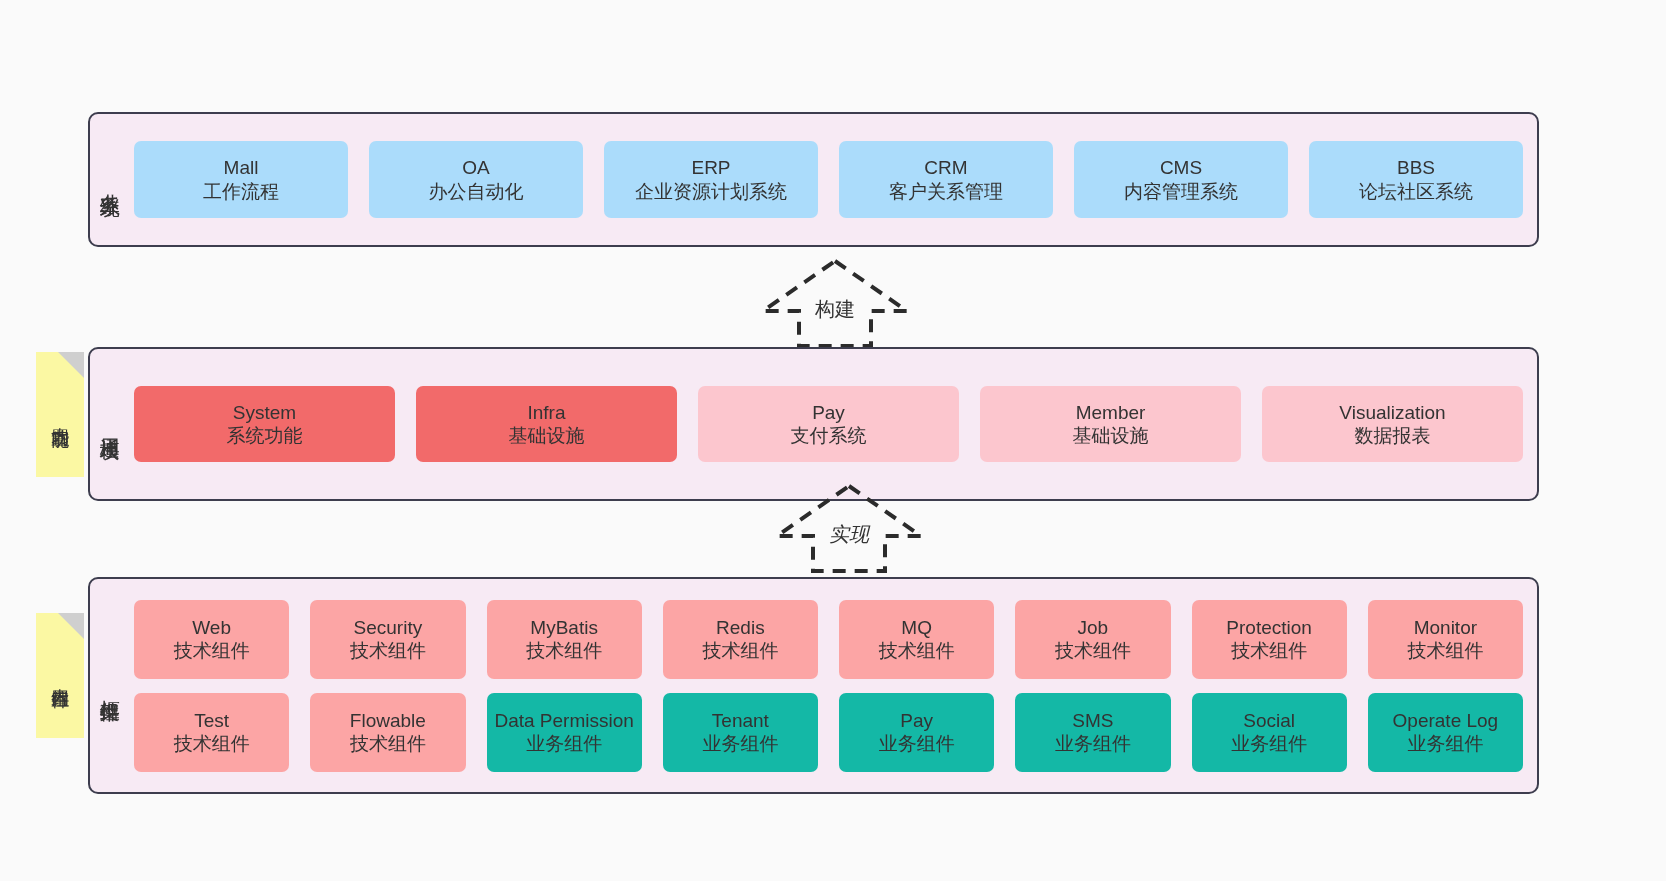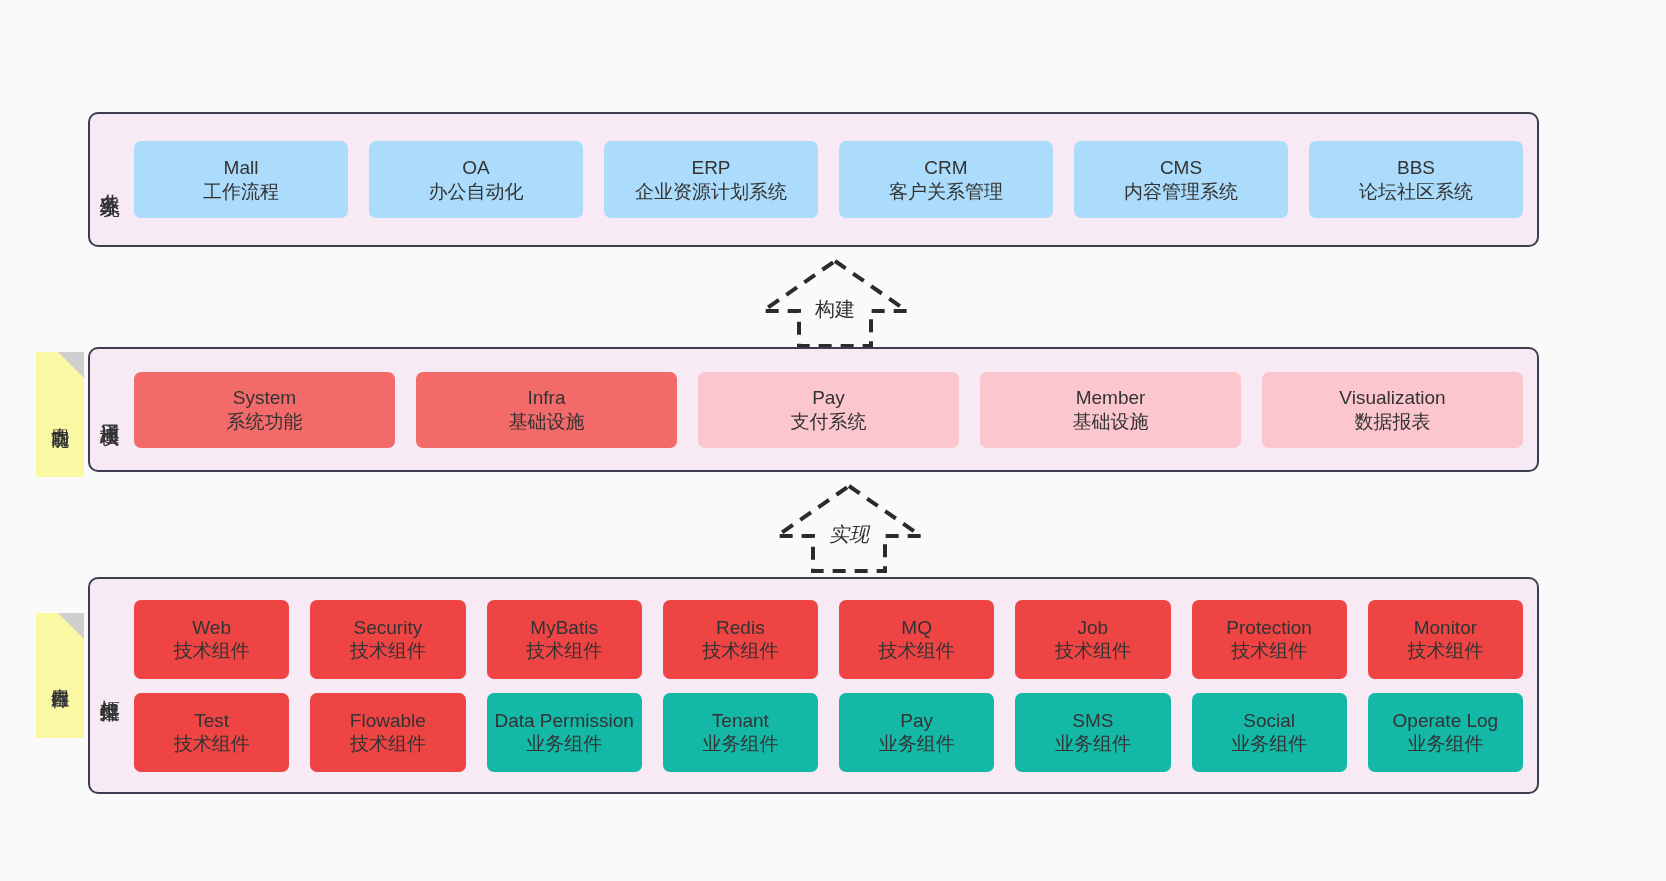--- a/index.html
+++ b/index.html
@@ -83,21 +83,21 @@
     color: #333333;
     padding: 4px 6px;
     overflow: hidden;
   }
   .box .t-en { white-space: normal; }
   .box .t-cn { white-space: nowrap; }
 
   .box.blue        { background: #abdcfb; }
   .box.red-strong  { background: #f26a6a; }
   .box.red-soft    { background: #fcc6ce; }
-  .box.green-strong{ background: #ef4444; align-items: center; }
+  .box.green-strong{ background: #fca5a5; align-items: center; }
   .box.green-soft  { background: #14b8a6; justify-content: center; }
 
   
   .note {
     position: absolute;
     box-sizing: border-box;
     background: #fbf8a3;
     display: flex;
     align-items: center;
     justify-content: center;
@@ -179,21 +179,21 @@
       <path d="M 75 3 L 147 53 L 111 53 L 111 88 L 39 88 L 39 53 L 3 53 Z" fill="none" stroke="#2b2b2b" stroke-width="4" stroke-dasharray="13 9" stroke-linejoin="miter"></path>
     </svg>
     <div class="arrow-label" style="bottom:auto; top:41px;">构建</div>
   </div>
 
   <div class="note" id="note-builtin-function" style="left:36px; top:352px; width:48px; height:125px;">
     <span class="fold"></span>
     <span>内置功能</span>
   </div>
 
-  <div class="layer" id="layer-common-module" style="left:88px; top:347px; width:1451px; height:125px;">
+  <div class="layer" id="layer-common-module" style="left:88px; top:347px; width:1451px; height:154px;">
     <div class="layer-caption">通用模块</div>
     <div class="layer-body">
       <div class="row" style="height:76px;">
         <div class="box red-strong">
           <span class="t-en">System</span>
           <span class="t-cn">系统功能</span>
         </div>
         <div class="box red-strong">
           <span class="t-en">Infra</span>
           <span class="t-cn">基础设施</span>

